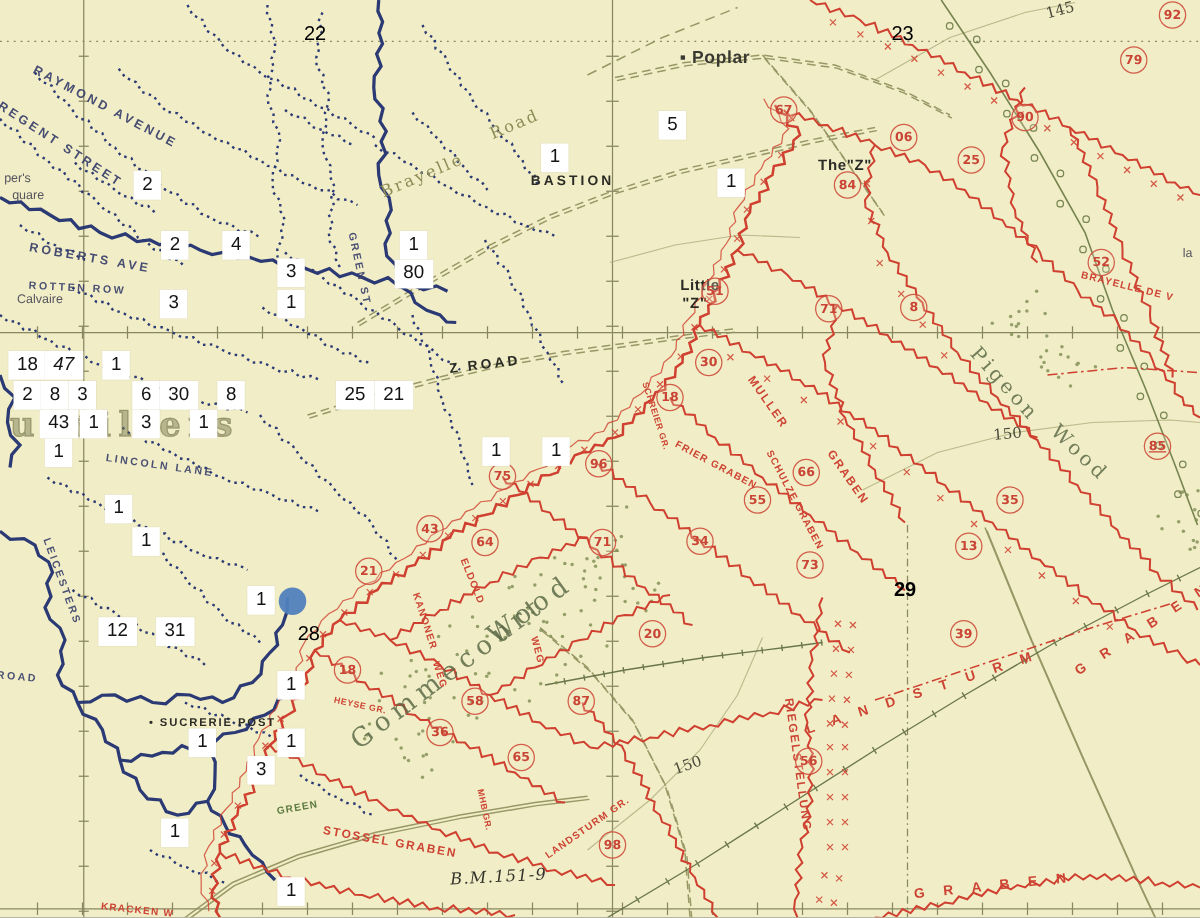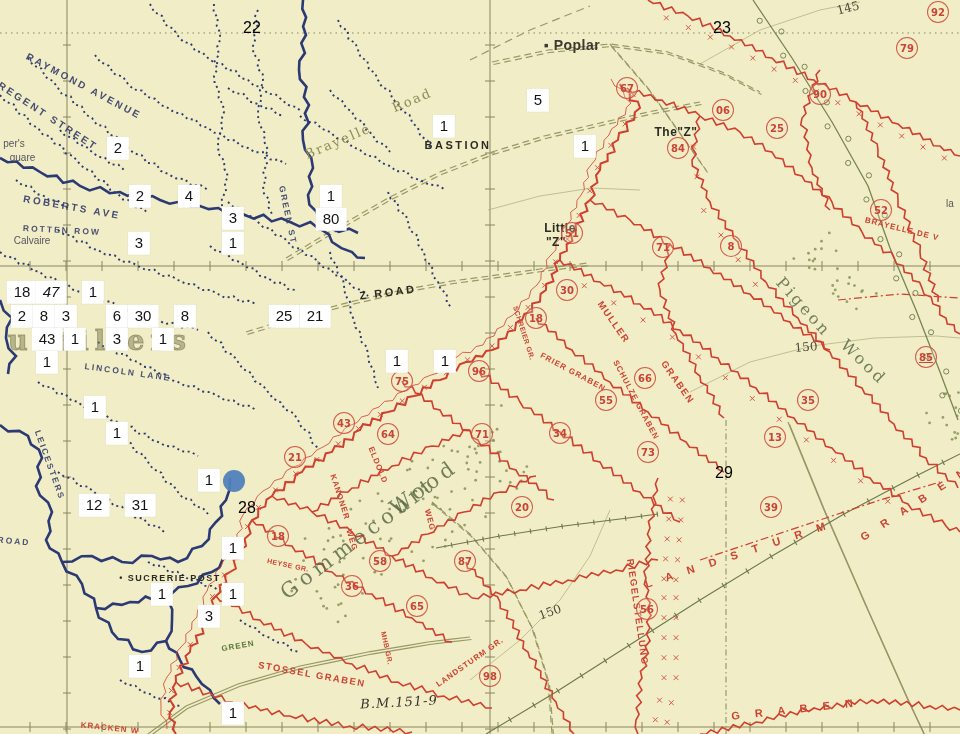--- a/index.html
+++ b/index.html
@@ -508,21 +508,21 @@
         <path d="M776.830803561668 416.8320139966522L781.6308035616679 421.6320139966522M776.830803561668 421.6320139966522L781.6308035616679 416.8320139966522"></path>
         <path d="M803.9881208328653 437.4717894197923L808.7881208328653 442.27178941979224M803.9881208328653 442.27178941979224L808.7881208328653 437.4717894197923"></path>
         <path d="M831.130871491178 457.94789956553694L835.930871491178 462.7478995655369M831.130871491178 462.7478995655369L835.930871491178 457.94789956553694"></path>
         <path d="M858.2736221494906 478.4240097112816L863.0736221494906 483.22400971128155M858.2736221494906 483.22400971128155L863.0736221494906 478.4240097112816"></path>
         <path d="M885.4163728078033 498.90011985702625L890.2163728078033 503.7001198570262M885.4163728078033 503.7001198570262L890.2163728078033 498.90011985702625"></path>
       </g>
     </svg>
 <div class="lbl undefined" style="left: 252px; top: 28px; transform: translate(-50%, -50%) rotate(0deg);">22</div>
     <div class="lbl undefined" style="left: 722px; top: 28px; transform: translate(-50%, -50%) rotate(0deg);">23</div>
     <div class="lbl undefined" style="left: 247px; top: 508px; transform: translate(-50%, -50%) rotate(0deg);">28</div>
-    <div class="lbl undefined" style="left: 724px; top: 473px; transform: translate(-50%, -50%) rotate(0deg);">29</div>
+    <div class="lbl undefined" style="left: 724px; top: 473px; transform: translate(-50%, -50%) rotate(0deg); font-weight: bold;">29</div>
     <div class="lbl street" style="left: 84px; top: 86px; transform: translate(-50%, -50%) rotate(28deg);">RAYMOND AVENUE</div>
     <div class="lbl street" style="left: 48px; top: 116px; transform: translate(-50%, -50%) rotate(33deg);">REGENT STREET</div>
     <div class="lbl street" style="left: 72px; top: 207px; transform: translate(-50%, -50%) rotate(10deg);">ROBERTS AVE</div>
     <div class="lbl street-small" style="left: 62px; top: 230px; transform: translate(-50%, -50%) rotate(3deg);">ROTTEN ROW</div>
     <div class="lbl street-small" style="left: 288px; top: 215px; transform: translate(-50%, -50%) rotate(78deg);">GREEN ST</div>
     <div class="lbl frag" style="left: 14px; top: 143px; transform: translate(-50%, -50%) rotate(0deg);">per's</div>
     <div class="lbl frag" style="left: 13px; top: 157px; transform: translate(-50%, -50%) rotate(0deg); padding-left: 19px;">quare</div>
     <div class="lbl frag" style="left: 32px; top: 240px; transform: translate(-50%, -50%) rotate(0deg);">Calvaire</div>
     <div class="lbl street-small" style="left: 128px; top: 372px; transform: translate(-50%, -50%) rotate(8deg);">LINCOLN LANE</div>
     <div class="lbl street-small" style="left: 50px; top: 465px; transform: translate(-50%, -50%) rotate(70deg);">LEICESTERS</div>

